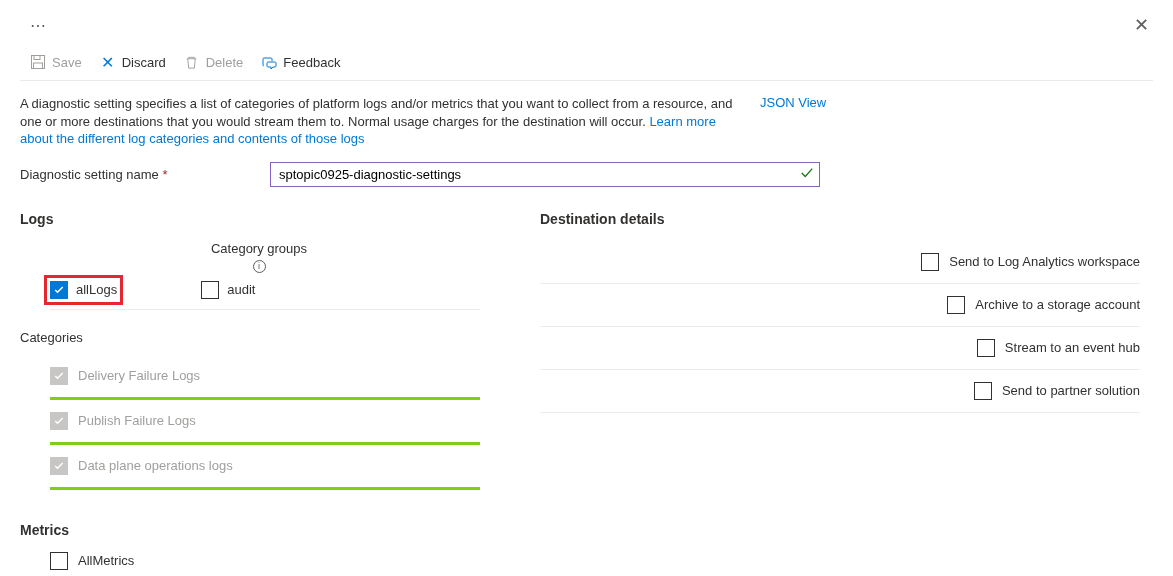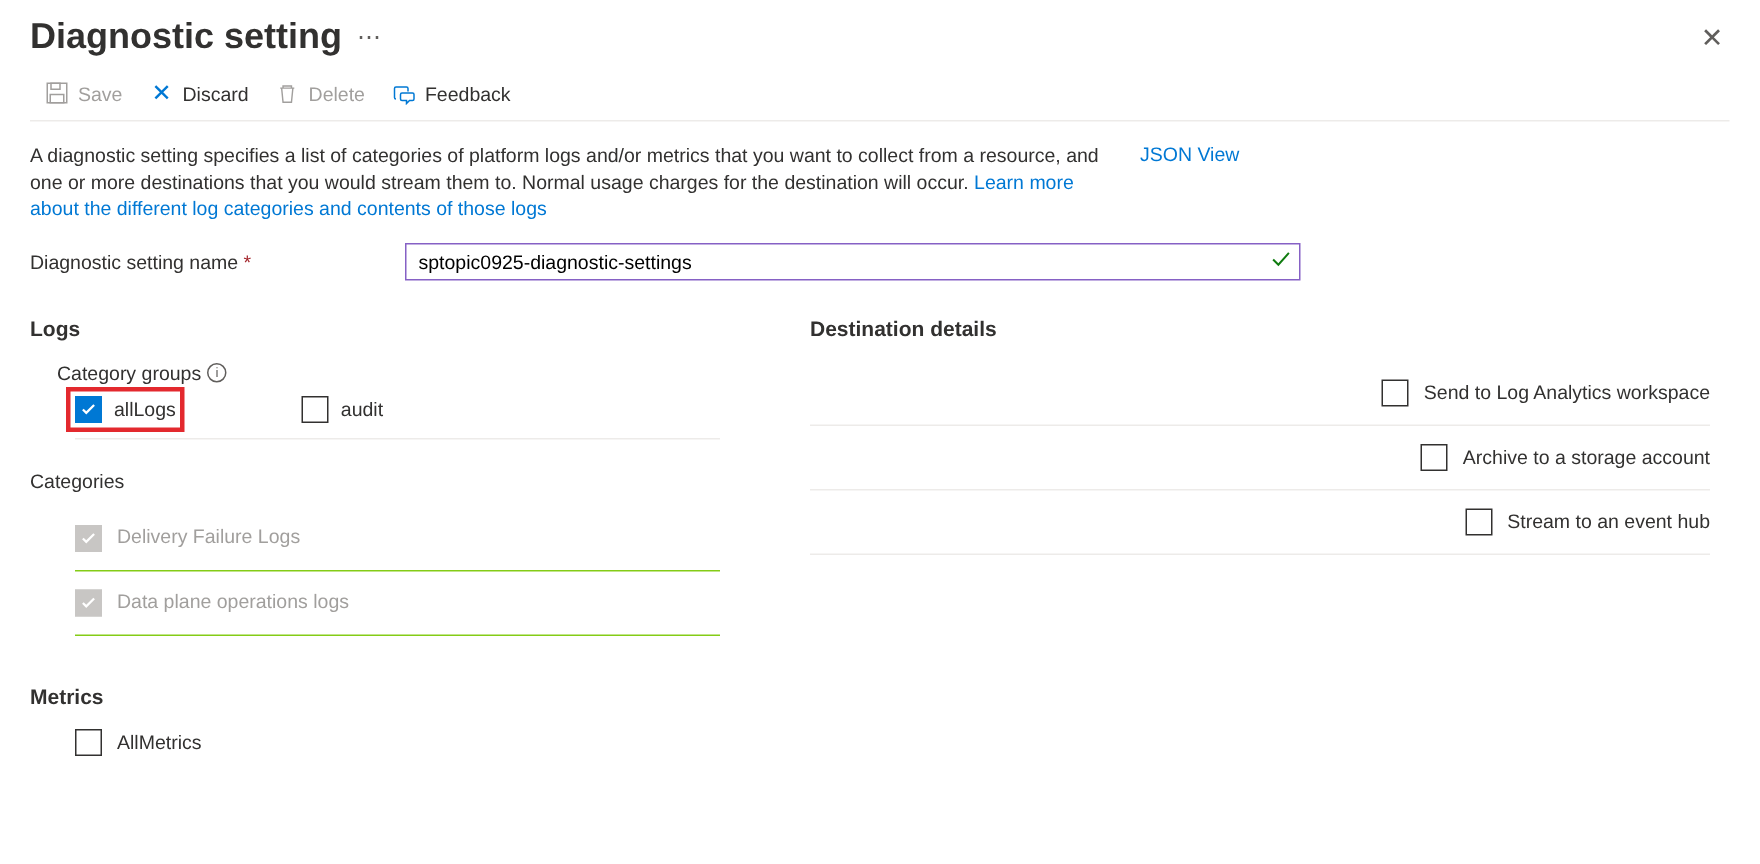--- a/index.html
+++ b/index.html
@@ -23,55 +23,54 @@
   .tbtn .ic { width: 16px; height: 16px; display: inline-flex; align-items:center; justify-content:center; }
   
   .desc-row { display: flex; align-items: flex-start; gap: 20px; margin-bottom: 14px;}
   .desc { flex: 1; line-height: 1.35; max-width: 720px;}
   .desc a { color: #0078d4; text-decoration: none; cursor:pointer;}
   .json-view { color: #0078d4; white-space: nowrap; cursor:pointer; }
   
   .name-row { display:flex; align-items:center; margin-bottom: 20px;}
   .name-label { width: 250px;}
   .req { color: #a4262c; }
-  .name-input-wrap { position: relative; width: 597px;}
+  .name-input-wrap { position: relative; width: 550px;}
   .name-input {
     width: 100%; padding: 4px 26px 4px 8px;
     border: 1px solid #8661c5; font-size: 13px; outline: none;
   }
   .name-valid { position: absolute; right: 6px; top: 4px; color: #107c10; }
   
   .cols { display:flex; gap: 60px; align-items:flex-start;}
   .col { flex: 0 0 auto; }
   .col.left { width: 460px; }
   .col.right { width: 600px; }
   .sec-h { font-size: 14px; font-weight: 600; margin: 4px 0 14px 0; }
-  .sub-h { font-size: 13px; display:flex; align-items:center; gap:4px; margin: 0 0 8px 18px;}
+  .sub-h { font-size: 13px; display:flex; align-items:center; gap:4px; margin: 0 0 8px 18px; flex-direction: column;}
   .info-ic { width:13px;height:13px;border:1px solid #605e5c;border-radius:50%;display:inline-flex;align-items:center;justify-content:center;font-size:9px;color:#605e5c;}
   .cg-row { display:flex; gap: 84px; margin: 0 0 0 30px; padding-bottom:10px; border-bottom:1px solid #edebe9;}
   .cb-item { display:flex; align-items:center; gap:8px; position:relative;}
   .cb {
     width:18px;height:18px;border:1px solid #323130;display:inline-flex;
     align-items:center;justify-content:center;cursor:pointer;background:#fff;
   }
   .cb.checked{ background:#0078d4;border-color:#0078d4;color:#fff;}
   .cb.dis-checked{ background:#c8c6c4;border-color:#c8c6c4;color:#fff;}
   .hl { position:absolute; inset:-6px -6px -6px -6px; border:3px solid #e3292e; pointer-events:none;}
   .cat-h { margin: 20px 0 10px 0;}
   .cat-list { margin-left: 30px;}
-  .cat-row { display:flex;align-items:flex-start;gap:10px;padding:12px 0;border-bottom:1px solid #84cc16;color:#a19f9d;}
+  .cat-row { display:flex;align-items:center;gap:10px;padding:12px 0;border-bottom:3px solid #84cc16;color:#a19f9d;}
   .dest-row { display:flex;align-items:center;gap:10px;padding:12px 0;border-bottom:1px solid #edebe9;justify-content:flex-end;}
   .metrics-h { margin-top: 32px;}
   .metrics-row{ display:flex;align-items:center;gap:10px;margin-left:30px;margin-top:14px;text-align:center;}
 </style>
 </head>
 <body>
 
 <div class="hdr">
-  <h1>Diagnostic setting</h1>
   <span class="dots">⋯</span>
   <span class="close">✕</span>
 </div>
 
 <div class="tbar">
   <div class="tbtn disabled">
     <span class="ic">
       <svg viewBox="0 0 16 16" width="16" height="16" fill="none" stroke="#a19f9d" stroke-width="1">
           <rect x="1.5" y="1.5" width="13" height="13"></rect>
           <rect x="4" y="1.5" width="6" height="4"></rect>
@@ -157,20 +156,28 @@
             </svg>
         </span>
         <span>Delivery Failure Logs</span>
       </div>
       <div class="cat-row">
         <span class="cb dis-checked">
           <svg viewBox="0 0 16 16" width="12" height="12" fill="none" stroke="#fff" stroke-width="2">
               <path d="M3 8l3 3 7-7"></path>
             </svg>
         </span>
+        <span>Publish Failure Logs</span>
+      </div>
+      <div class="cat-row">
+        <span class="cb dis-checked">
+          <svg viewBox="0 0 16 16" width="12" height="12" fill="none" stroke="#fff" stroke-width="2">
+              <path d="M3 8l3 3 7-7"></path>
+            </svg>
+        </span>
         <span>Data plane operations logs</span>
       </div>
     </div>
 
     <div class="sec-h metrics-h">Metrics</div>
     <div class="metrics-row">
       <span class="cb"></span>
       <span>AllMetrics</span>
     </div>
   </div>
@@ -182,14 +189,18 @@
       <span>Send to Log Analytics workspace</span>
     </div>
     <div class="dest-row">
       <span class="cb"></span>
       <span>Archive to a storage account</span>
     </div>
     <div class="dest-row">
       <span class="cb"></span>
       <span>Stream to an event hub</span>
     </div>
+    <div class="dest-row">
+      <span class="cb"></span>
+      <span>Send to partner solution</span>
+    </div>
   </div>
 </div>
 
 </body></html>

